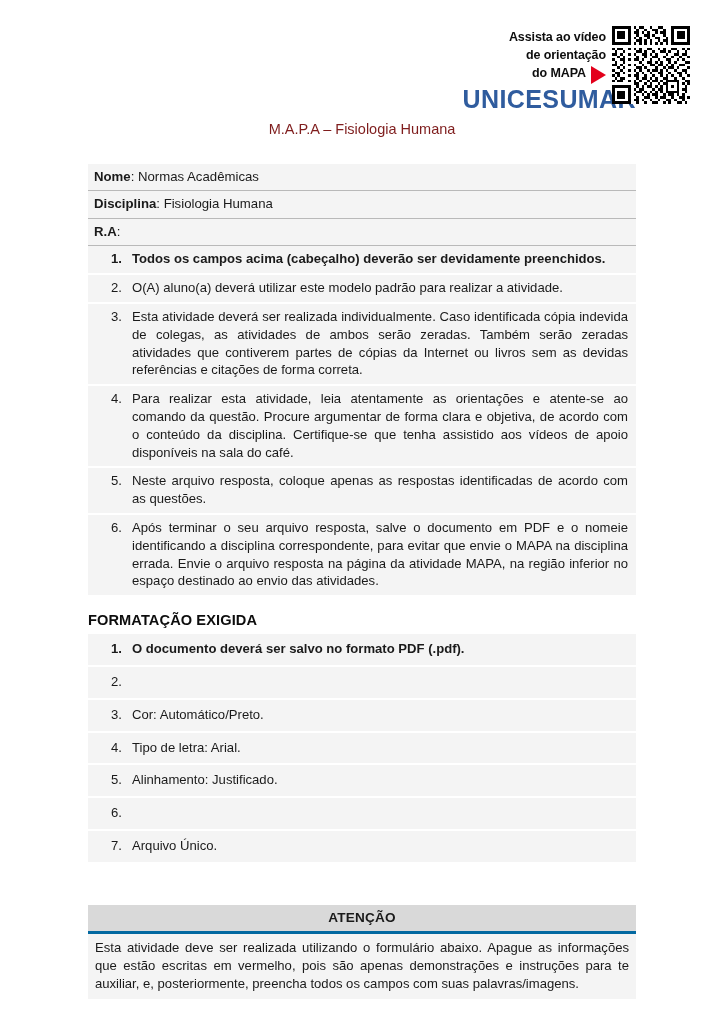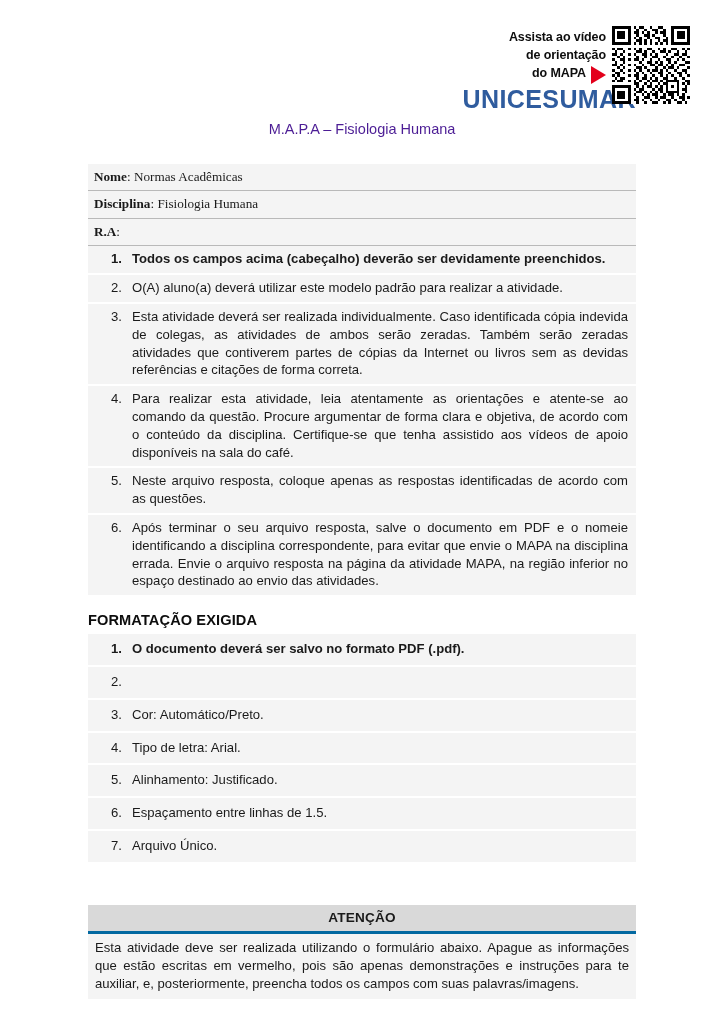--- a/index.html
+++ b/index.html
@@ -74,40 +74,39 @@
     font-weight: bold;
     letter-spacing: 0.4px;
     margin: 0;
     padding-top: 86px;
     line-height: 1.1;
   }
   .doc-subtitle {
     text-align: center;
     font-size: 14.5px;
     font-weight: normal;
-    color: #4c1d95;
+    color: #7f1d1d;
     margin: 0;
     padding-top: 7px;
     line-height: 1.2;
   }
 
   
   .fields {
     margin-top: 26px;
     width: 548px;
   }
   .field-row {
     background: #f4f4f4;
     border-bottom: 1px solid #b9b9b9;
     font-size: 13.2px;
     line-height: 1.25;
     padding: 5px 6px 5px 6px;
     box-sizing: border-box;
     min-height: 22px;
-    font-family: Liberation Serif, serif;
   }
   .field-row .lbl {
     font-weight: bold;
   }
 
   
   .section-heading {
     font-size: 14.6px;
     font-weight: bold;
     color: #0d0d0d;
@@ -493,21 +492,20 @@
       <li class="band-item">
         <span class="num">4.</span>
         <span class="txt">Tipo de letra: Arial.</span>
       </li>
       <li class="band-item">
         <span class="num">5.</span>
         <span class="txt">Alinhamento: Justificado.</span>
       </li>
       <li class="band-item">
         <span class="num">6.</span>
-        <span class="txt">Espaçamento entre linhas de 1.5.</span>
       </li>
       <li class="band-item">
         <span class="num">7.</span>
         <span class="txt">Arquivo Único.</span>
       </li>
     </ol>
 
   <div class="attention-wrap">
     <div class="attention-head">ATENÇÃO</div>
     <div class="attention-body">Esta atividade deve ser realizada utilizando o formulário abaixo. Apague as informações que estão escritas em vermelho, pois são apenas demonstrações e instruções para te auxiliar, e, posteriormente, preencha todos os campos com suas palavras/imagens.</div>

